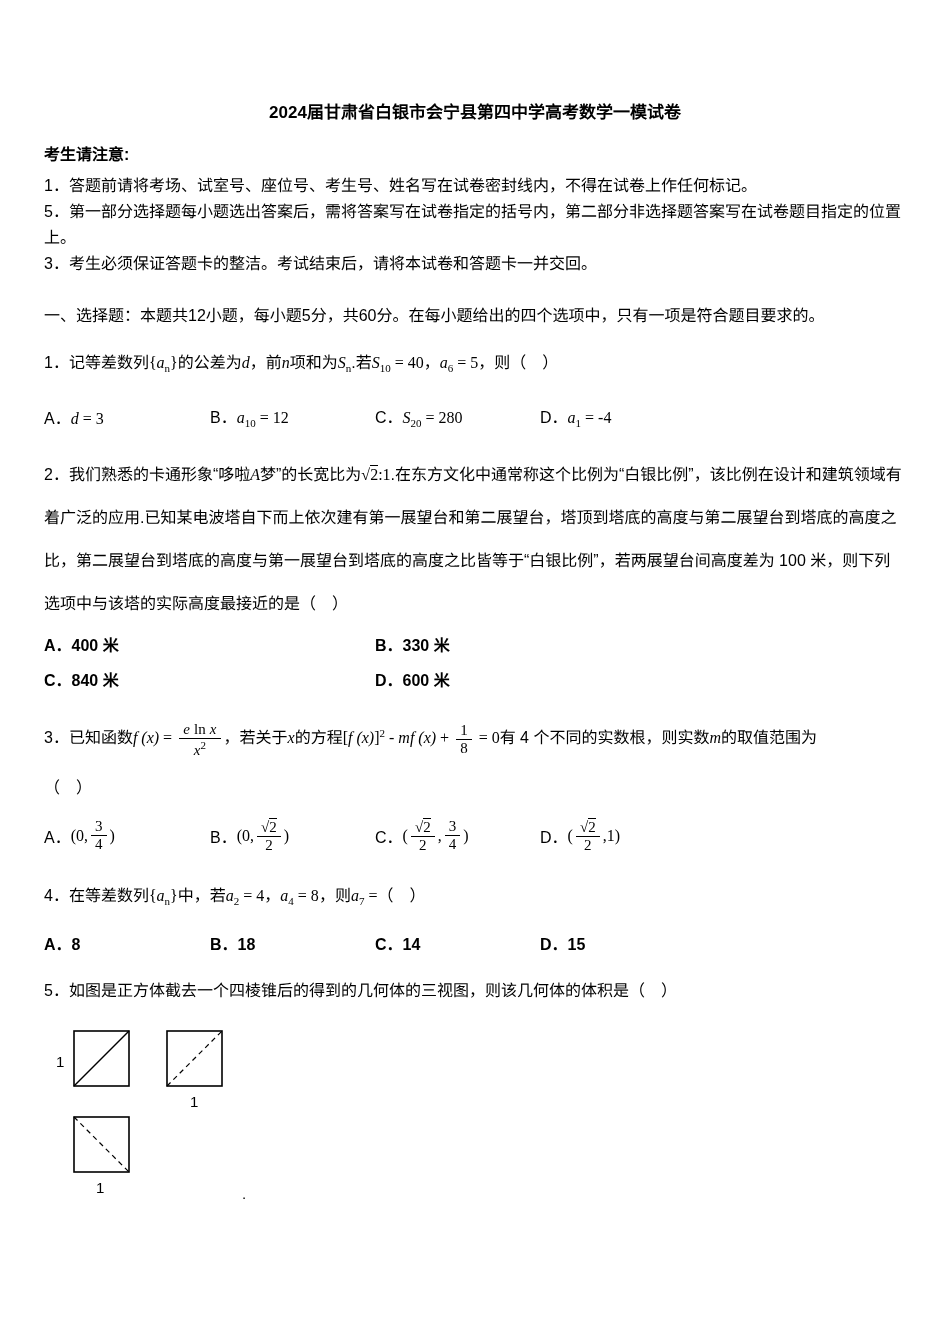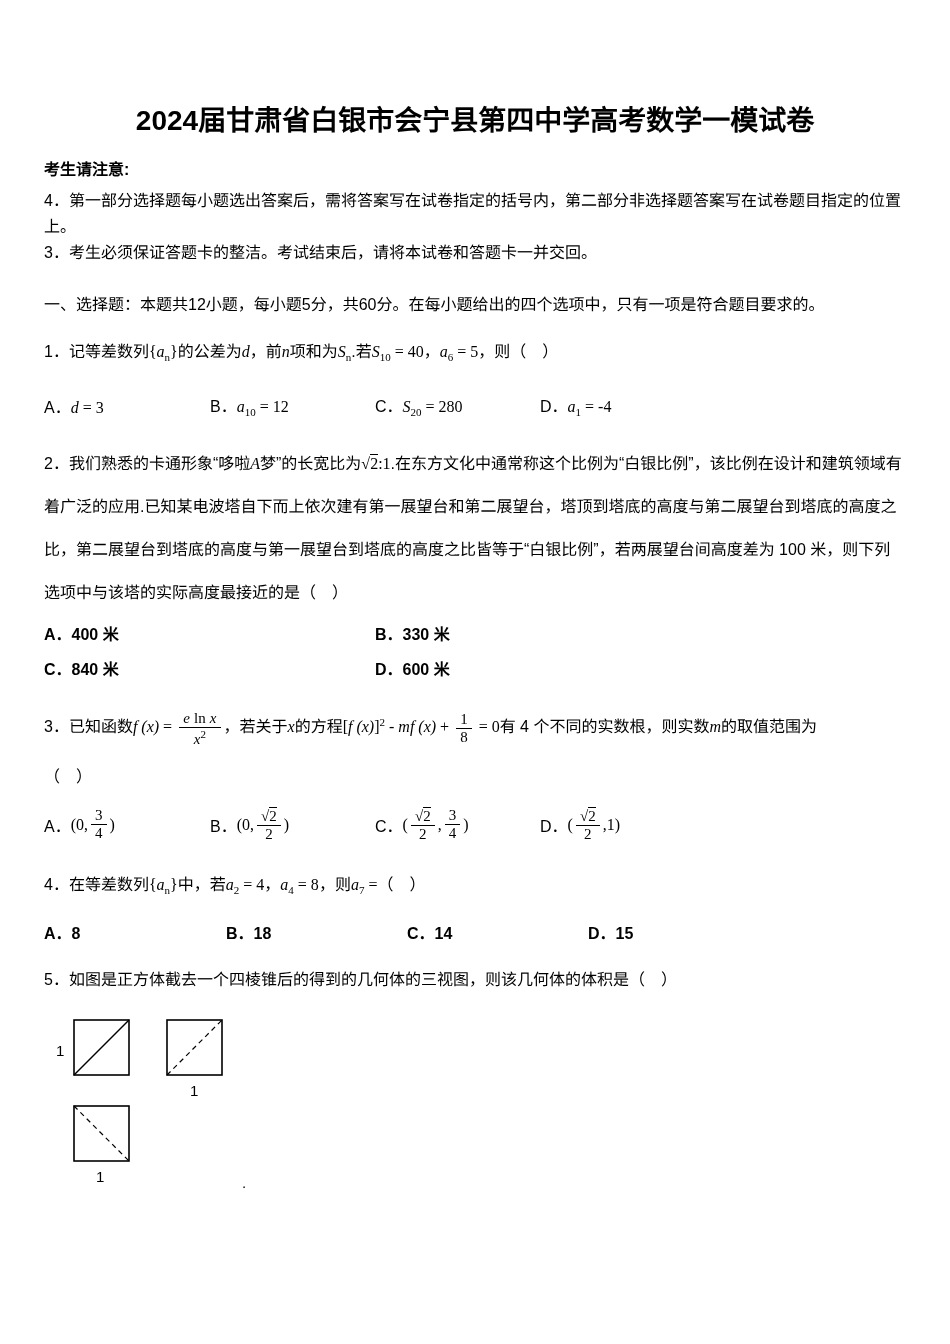--- a/index.html
+++ b/index.html
@@ -3,35 +3,35 @@
 <meta charset="utf-8">
 <style>
   html,body{margin:0;padding:0;}
   body{
     width:950px;height:1344px;overflow:hidden;
     background:#ffffff;color:#000;
     font-family:"Liberation Sans",sans-serif;
     font-size:16px;
   }
   .page{padding:98px 44px 0 44px;}
-  .title{font-size:28px;font-weight:700;text-align:center;margin:0 0 20px 0;}
+  .title{font-size:17px;font-weight:700;text-align:center;margin:0 0 20px 0;}
   .notice-heading{font-weight:700;margin:0 0 6px 0;line-height:24px;}
   .notice-item{margin:0;line-height:26px;}
   .section-heading{margin:26px 0 0 0;line-height:26px;}
   .stem{margin:0;line-height:28px;}
   .q1-stem{margin-top:20px;}
   .q2-stem{margin-top:24px;line-height:43px;}
   .q3-stem{margin-top:18px;line-height:42px;}
   .q3-paren{margin-top:14px;line-height:28px;}
   .q4-stem{margin-top:28px;}
   .q5-stem{margin-top:22px;}
   .opts4{display:grid;grid-template-columns:166px 165px 165px 1fr;margin-top:22px;align-items:center;}
   .opts2{display:grid;grid-template-columns:331px 1fr;row-gap:9px;margin-top:8px;line-height:26px;}
   .q3-opts{margin-top:16px;}
-  .q4-opts{margin-top:16px;gap:16px;}
+  .q4-opts{margin-top:16px;}
   .opt{white-space:nowrap;}
   .optm{display:flex;align-items:center;white-space:nowrap;}
   .opt-bold{font-weight:700;}
   
   .v{font-family:"Liberation Serif",serif;font-style:italic;}
   .m{font-family:"Liberation Serif",serif;font-style:normal;}
   sub{font-size:11px;font-family:"Liberation Serif",serif;}
   sup{font-size:11px;font-family:"Liberation Serif",serif;}
   .frac{display:inline-flex;flex-direction:column;text-align:center;vertical-align:middle;line-height:1.15;font-size:15px;margin:0 3px;}
   .fr-num{border-bottom:1px solid #000;padding:0 4px;display:block;}
@@ -47,21 +47,22 @@
   .fig text{font-size:15px;font-family:"Liberation Sans",sans-serif;fill:#000;}
 </style>
 </head>
 <body>
 
 <div class="page">
 
   <h1 class="title">2024届甘肃省白银市会宁县第四中学高考数学一模试卷</h1>
 
   <p class="notice-heading">考生请注意:</p>
-  <p class="notice-item">4．第一部分选择题每小题选出答案后，需将答案写在试卷指定的括号内，第二部分非选择题答案写在试卷题目指定的位置上。</p>
+  <p class="notice-item">1．答题前请将考场、试室号、座位号、考生号、姓名写在试卷密封线内，不得在试卷上作任何标记。</p>
+  <p class="notice-item">5．第一部分选择题每小题选出答案后，需将答案写在试卷指定的括号内，第二部分非选择题答案写在试卷题目指定的位置上。</p>
   <p class="notice-item">3．考生必须保证答题卡的整洁。考试结束后，请将本试卷和答题卡一并交回。</p>
 
   <p class="section-heading">一、选择题：本题共12小题，每小题5分，共60分。在每小题给出的四个选项中，只有一项是符合题目要求的。</p>
 
   <div>
     <p class="stem q1-stem"><span>1．记等差数列</span><span class="m">{</span><i class="v">a</i><sub>n</sub><span class="m">}</span><span>的公差为</span><i class="v">d</i><span>，前</span><i class="v">n</i><span>项和为</span><i class="v">S</i><sub>n</sub><span>.若</span><i class="v">S</i><sub>10</sub><span class="m"> = 40</span><span>，</span><i class="v">a</i><sub>6</sub><span class="m"> = 5</span><span>，则（　）</span></p>
     <div class="opts4">
       <div class="opt"><span>A．</span><i class="v">d</i><span class="m"> = 3</span></div>
       <div class="opt"><span>B．</span><i class="v">a</i><sub>10</sub><span class="m"> = 12</span></div>
       <div class="opt"><span>C．</span><i class="v">S</i><sub>20</sub><span class="m"> = 280</span></div>

